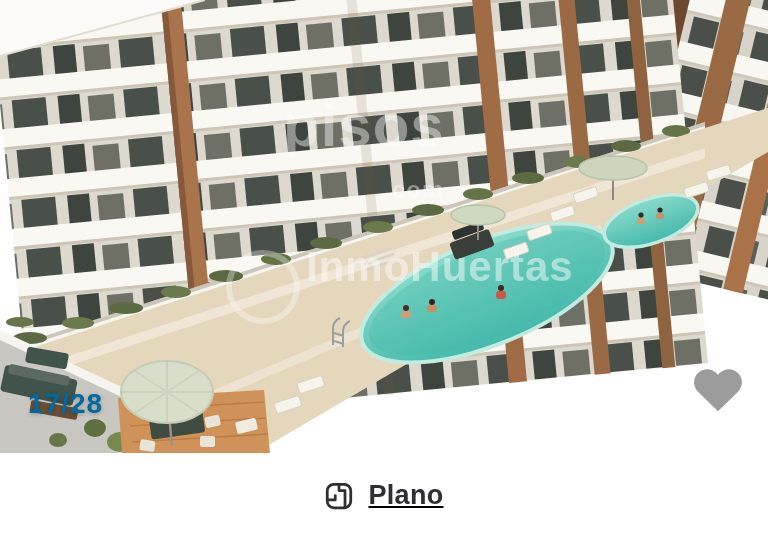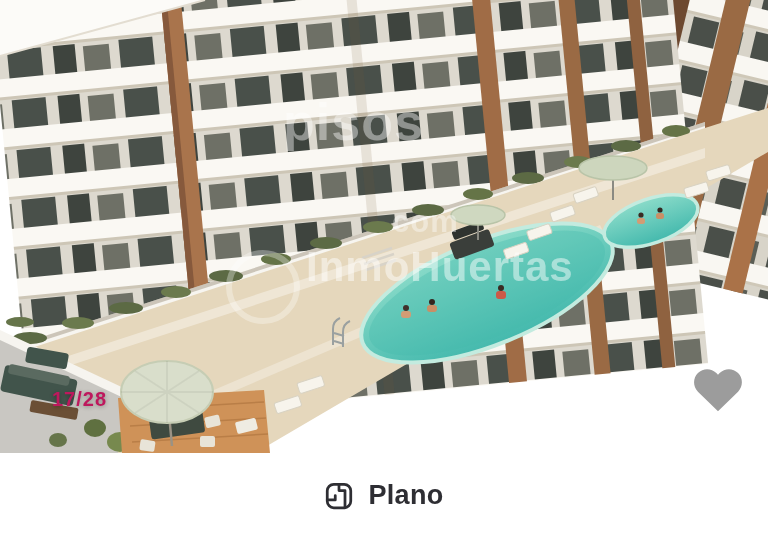--- a/index.html
+++ b/index.html
@@ -7,35 +7,35 @@
        font-family:"Liberation Sans", sans-serif;}
   .stage{position:absolute;left:0;top:0;width:768px;height:538px;}
 
   
   .photo{position:absolute;left:0;top:0;width:768px;height:453px;overflow:hidden;background:#fff;}
   .photo svg.scene{position:absolute;left:0;top:0;}
 
   
   .wm-ring{position:absolute;left:226px;top:250px;width:62px;height:62px;border-radius:50%;
            border:6px solid rgba(255,255,255,0.32);}
-  .wm-pisos{position:absolute;left:283px;top:96px;font-size:52px;font-weight:700;line-height:1;
+  .wm-pisos{position:absolute;left:283px;top:96px;font-size:60px;font-weight:700;line-height:1;
             color:rgba(255,255,255,0.42);letter-spacing:1px;}
-  .wm-pisos-suffix{position:absolute;left:392px;top:176px;font-size:31px;font-weight:700;
-            color:rgba(255,255,255,0.40);letter-spacing:1px;margin-top:28px;}
+  .wm-pisos-suffix{position:absolute;left:392px;top:176px;font-size:24px;font-weight:700;
+            color:rgba(255,255,255,0.40);letter-spacing:1px;}
   .wm-agency{position:absolute;left:293px;top:246px;font-size:42px;font-weight:700;line-height:1;
             color:rgba(255,255,255,0.48);letter-spacing:1px;margin-left:13px;}
-  .counter{position:absolute;left:52px;top:388px;font-size:20px;font-weight:600;color:#be185d;
+  .counter{position:absolute;left:28px;top:388px;font-size:28px;font-weight:600;color:#0369a1;
            text-shadow:0 1px 4px rgba(0,0,0,0.30);letter-spacing:1px;}
   .fav{position:absolute;left:690px;top:362px;width:56px;height:52px;cursor:pointer;}
 
   
   .bottom-bar{position:absolute;left:0;top:453px;width:768px;height:85px;background:#ffffff;
               display:flex;align-items:center;justify-content:center;}
   .plan-btn{display:flex;align-items:center;gap:14px;cursor:pointer;
-            background:none;border:none;padding:0;}
+            background:none;border:none;padding:0;text-decoration:underline;}
   .plan-btn .lbl{font-size:27px;font-weight:600;color:#2e2e33;letter-spacing:0.3px;}
 </style>
 </head>
 <body>
 
 <div class="stage">
 
   <div class="photo">
     <svg class="scene" width="768" height="453" viewBox="0 0 768 453">
       <defs>

